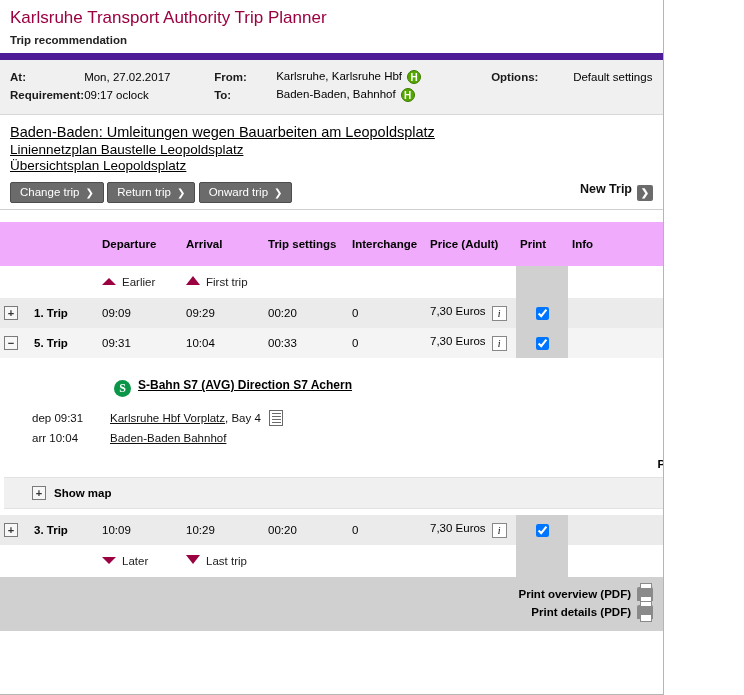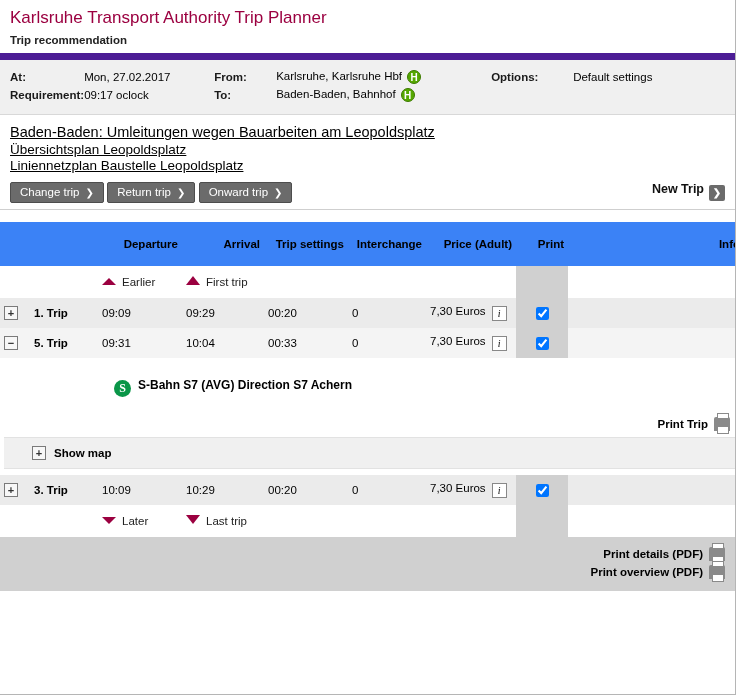--- a/index.html
+++ b/index.html
@@ -5,21 +5,21 @@
   * { box-sizing: border-box; }
   html, body {
     margin: 0; padding: 0;
     width: 744px; height: 695px;
     background: #ffffff;
     font-family: "Liberation Sans", sans-serif;
     font-size: 12px;
     color: #000000;
   }
   .page {
-    width: 736px; height: 695px;
+    width: 664px; height: 695px;
     position: relative;
     overflow: hidden;
     border-right: 1px solid #b5b5b5;
     border-bottom: 1px solid #b5b5b5;
   }
   
   .app-title {
     font-size: 17px;
     color: #9b0040;
     padding: 8px 10px 4px 10px;
@@ -127,25 +127,25 @@
     border-radius: 2px;
   }
   
   .results { width: 744px; }
   table.res {
     width: 100%;
     border-collapse: collapse;
     font-size: 11.5px;
   }
   table.res th {
-    background: #3b82f6;
+    background: #f0abfc;
     font-weight: bold;
     font-size: 11.5px;
     color: #000;
-    text-align: right;
+    text-align: left;
     padding: 6px 4px;
     height: 44px;
     vertical-align: middle;
   }
   .c-exp   { width: 30px; }
   .c-trip  { width: 68px; }
   .c-dep   { width: 84px; }
   .c-arr   { width: 82px; }
   .c-dur   { width: 84px; }
   .c-int   { width: 78px; }
@@ -229,20 +229,21 @@
   .detail {
     background: #ffffff;
     border-bottom: 1px solid #e2e2e2;
     padding: 10px 0 0 0;
     position: relative;
   }
   .det-head {
     padding: 4px 0 10px 110px;
     font-weight: bold;
     font-size: 12px;
+    text-decoration: underline;
   }
   .s-badge {
     display: inline-block;
     width: 17px; height: 17px;
     border-radius: 50%;
     background: #0a9648;
     color: #ffffff;
     font-weight: bold;
     font-size: 12px;
     text-align: center;
@@ -363,22 +364,22 @@
         </td>
         <td></td>
         <td></td>
       </tr>
     </tbody>
       </table>
   </div>
 
   <div class="notices">
     <span class="notice-main">Baden-Baden: Umleitungen wegen Bauarbeiten am Leopoldsplatz</span>
+    <span class="notice-link">Liniennetzplan Baustelle Leopoldsplatz</span>
     <span class="notice-link">Übersichtsplan Leopoldsplatz</span>
-    <span class="notice-link">Liniennetzplan Baustelle Leopoldsplatz</span>
   </div>
 
   <div class="btnrow">
     <span class="gbtn"><span>Change trip</span><span class="chev">❯</span></span>
     <span class="gbtn"><span>Return trip</span><span class="chev">❯</span></span>
     <span class="gbtn"><span>Onward trip</span><span class="chev">❯</span></span>
     <span class="newtrip"><span>New Trip</span><span class="sq">❯</span></span>
   </div>
 
   <div class="spacer-white"></div>
@@ -438,20 +439,36 @@
         <td class="printcell"><input class="cb" type="checkbox" checked="" style=""></td>
         <td></td>
       </tr>
 
       <tr class="detail-wrap">
         <td colspan="9">
           <div class="detail">
             <div class="det-head">
               <span class="s-badge">S</span><span>S-Bahn S7 (AVG) Direction S7 Achern</span>
             </div>
+            <table class="det-stops">
+              <tbody>
+                    <tr>
+                <td class="det-time">dep 09:31</td>
+                <td>
+                  <span class="det-stop">Karlsruhe Hbf Vorplatz</span><span class="det-bay">, Bay 4</span><span class="doc-ico"></span>
+                </td>
+              </tr>
+              <tr>
+                <td class="det-time">arr 10:04</td>
+                <td>
+                  <span class="det-stop">Baden-Baden Bahnhof</span>
+                </td>
+              </tr>
+            </tbody>
+                </table>
             <div class="print-trip">
               <span>Print Trip</span><span class="printer"></span>
             </div>
             <div class="showmap-row">
               <span class="expand">+</span><span class="showmap-label">Show map</span>
             </div>
           </div>
         </td>
       </tr>
 
@@ -480,20 +497,20 @@
         </td>
         <td class="printcell"></td>
         <td></td>
       </tr>
     </tbody>
       </table>
   </div>
 
   <div class="footer">
     <div>
+      <span class="lnk">Print overview (PDF)</span><span class="printer"></span>
+    </div>
+    <div>
       <span class="lnk">Print details (PDF)</span><span class="printer"></span>
     </div>
-    <div>
-      <span class="lnk">Print overview (PDF)</span><span class="printer"></span>
-    </div>
   </div>
 
 </div>
 
 </body></html>

